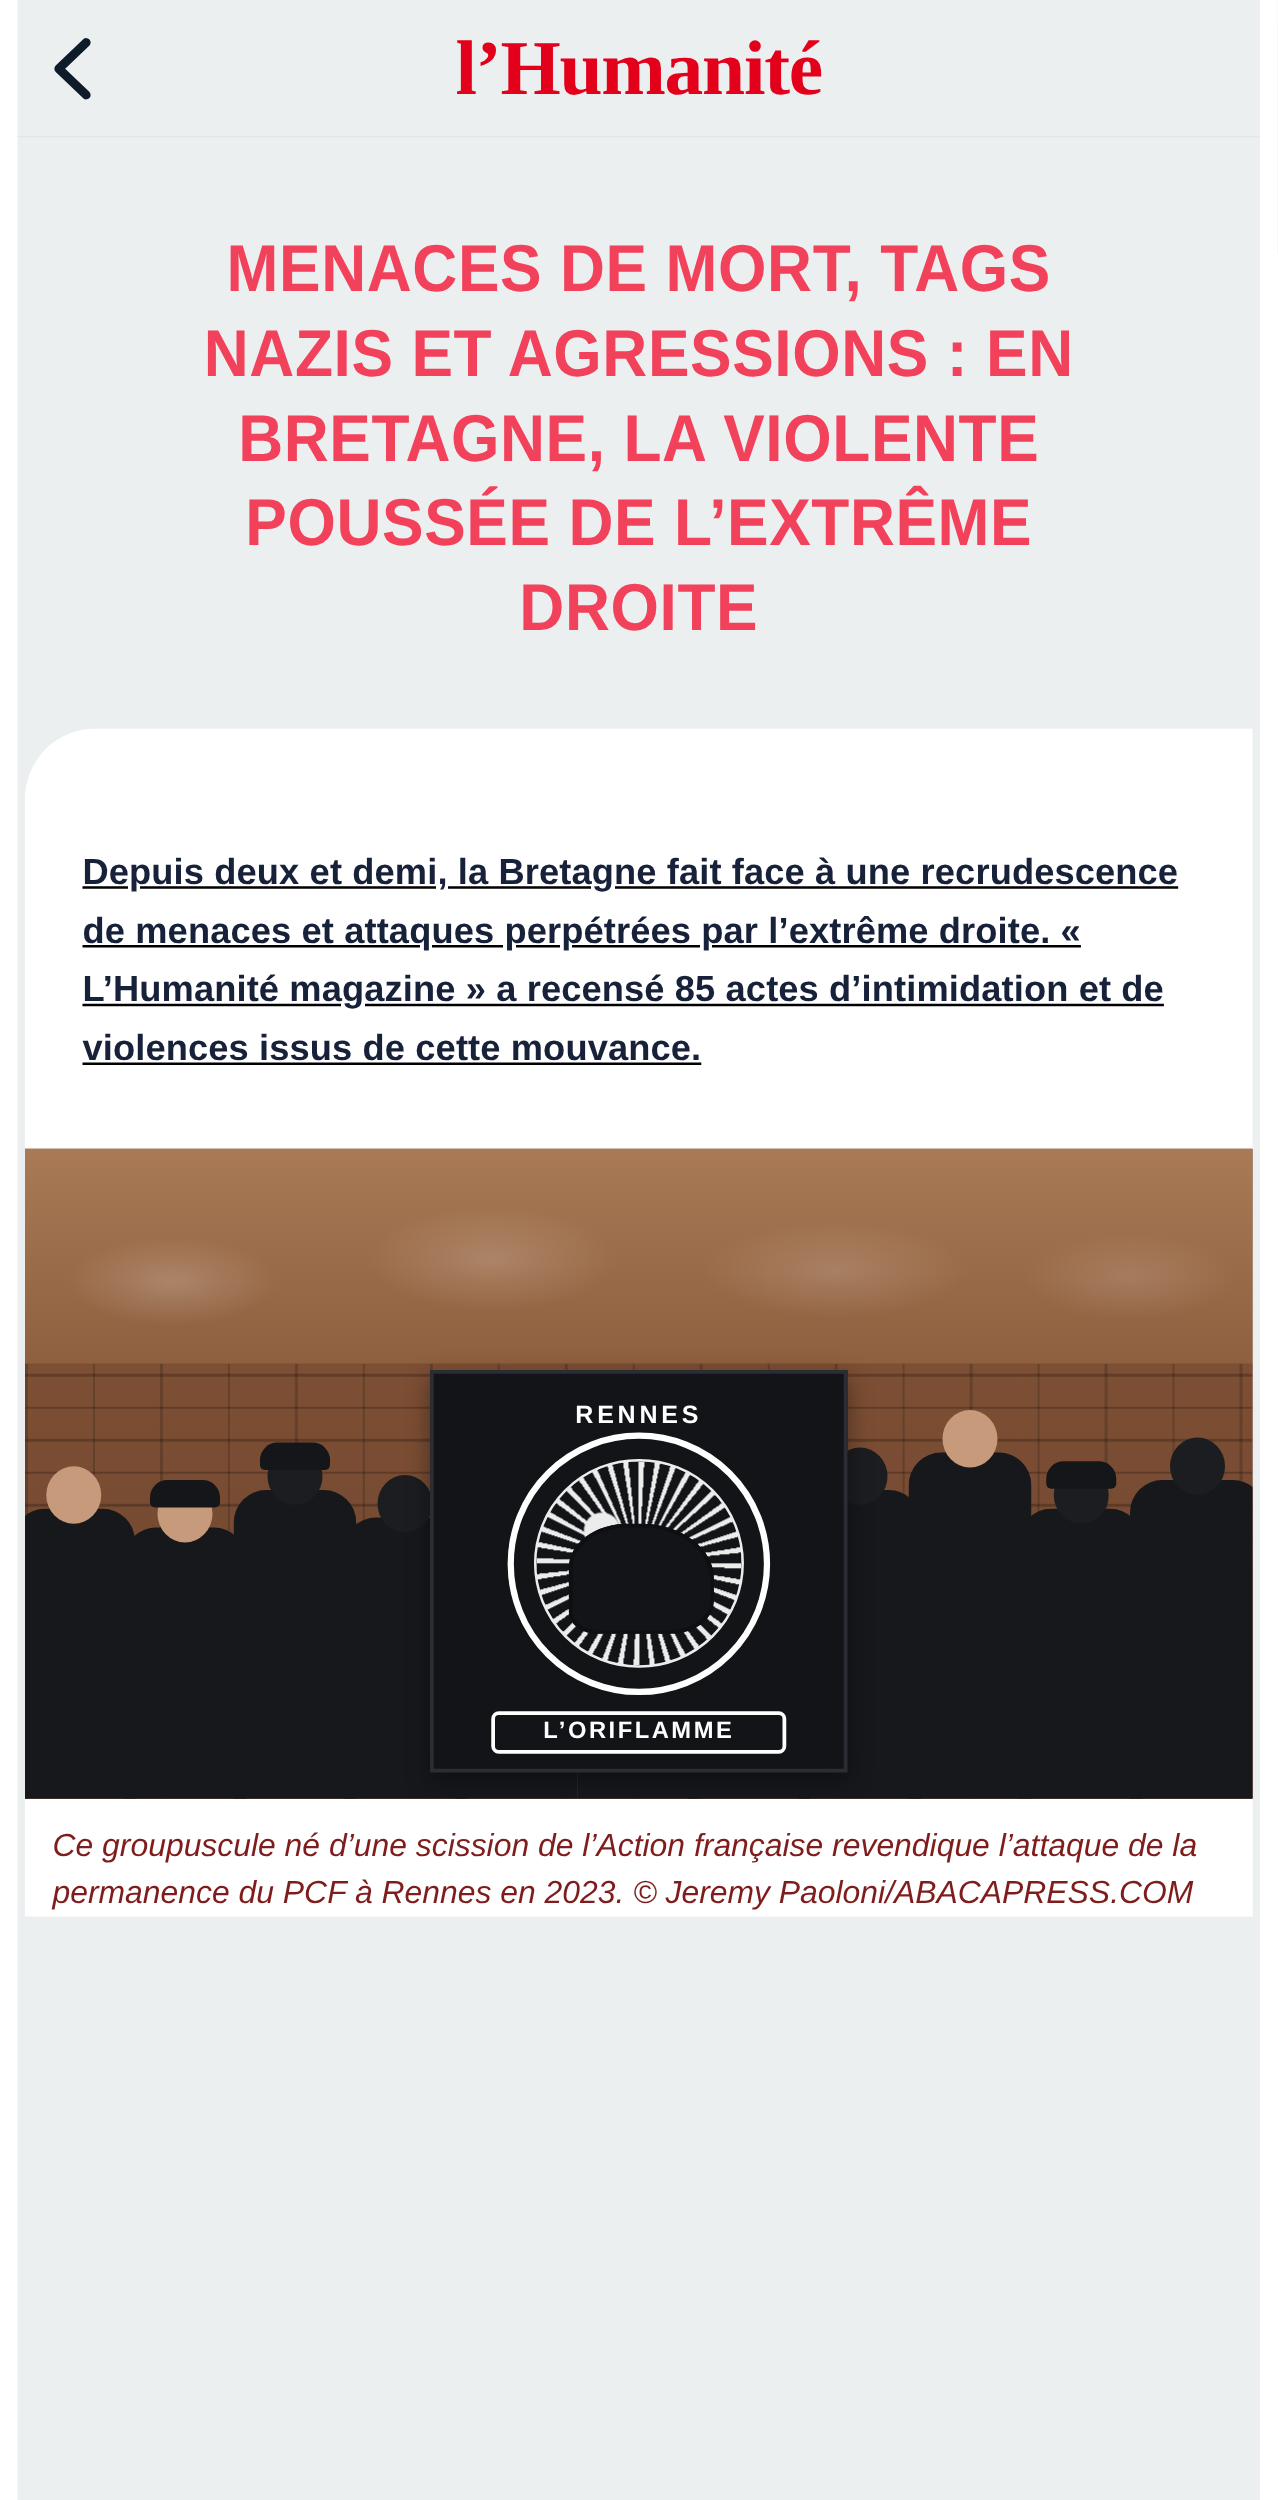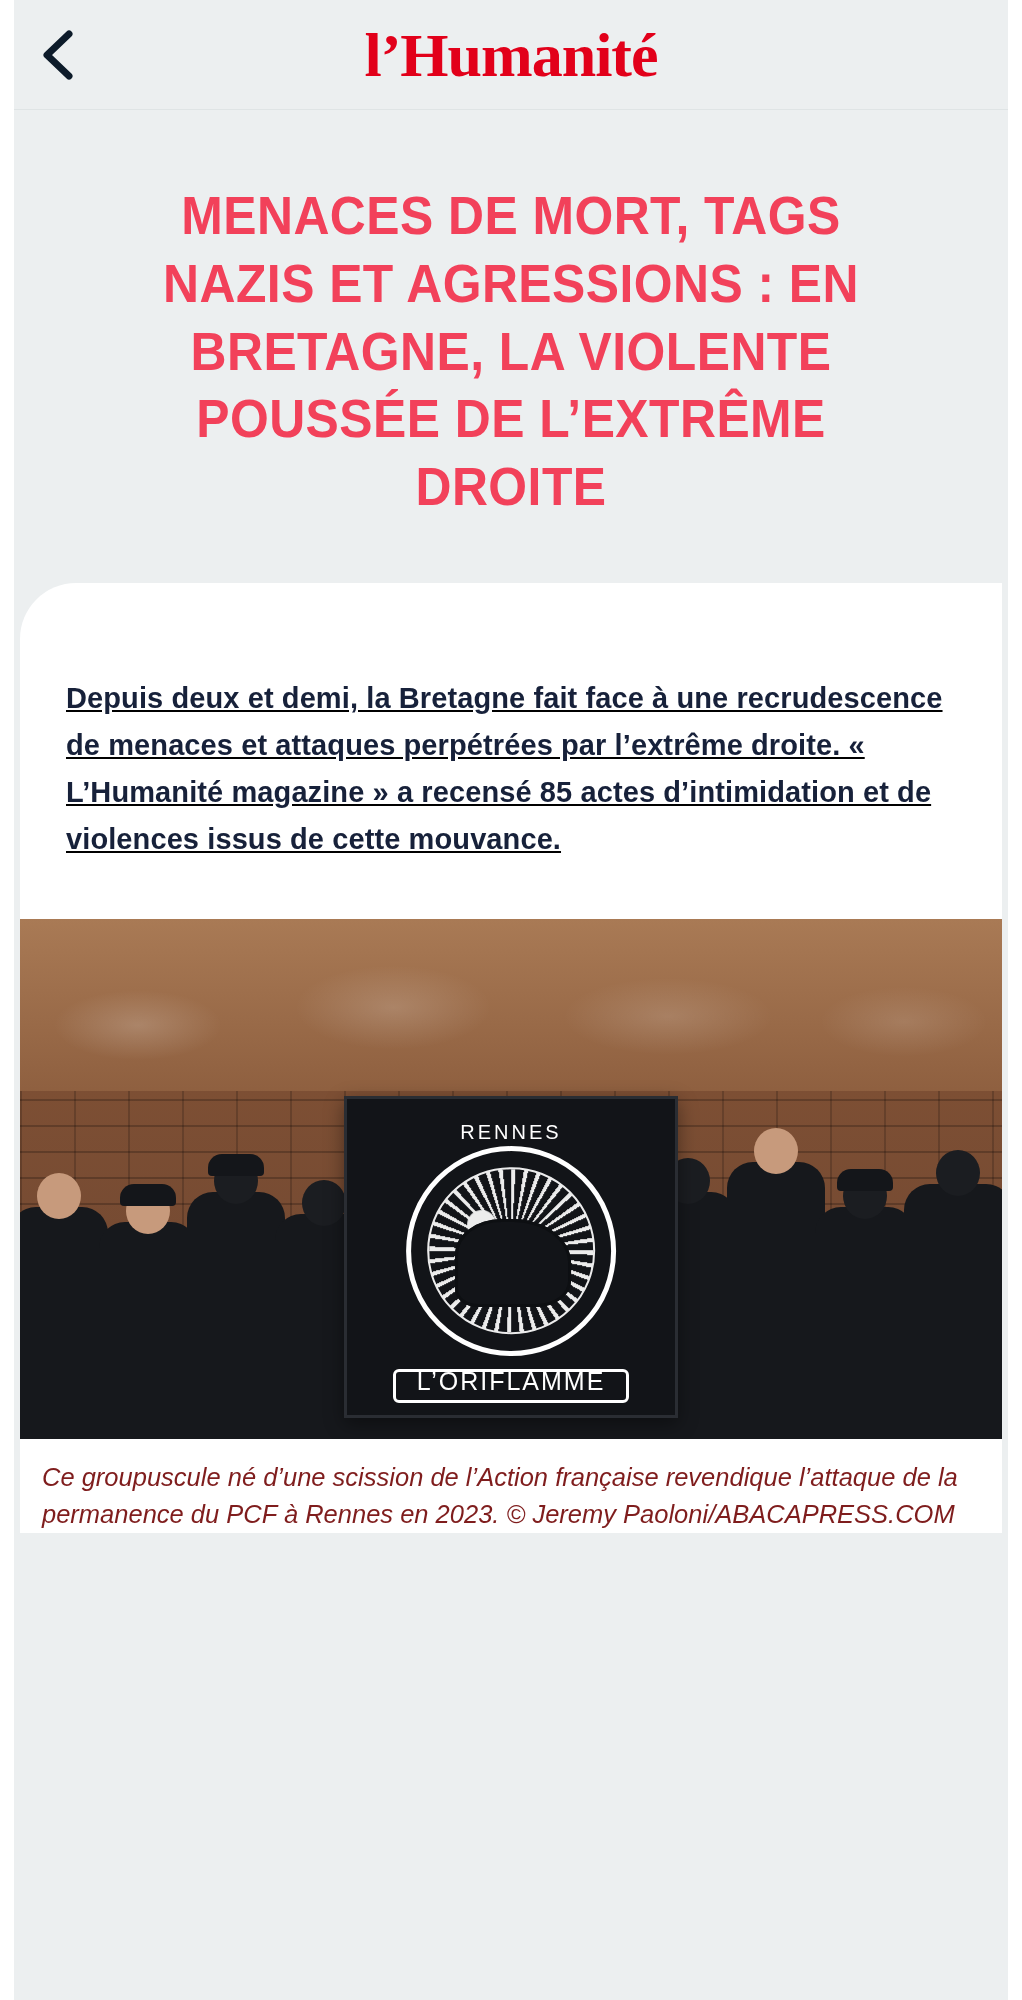--- a/index.html
+++ b/index.html
@@ -217,28 +217,28 @@
     height: 44%;
     background: #121418;
     border-radius: 40% 50% 30% 20%;
     box-shadow: inset 0 0 0 3px #0d0f12;
   }
   .flag .label-top, .flag .label-bottom {
     position: absolute;
     left: 0; right: 0;
     text-align: center;
     color: #ffffff;
-    font-weight: normal;
+    font-weight: bold;
     letter-spacing: 3px;
     font-size: 20px;
   }
   .flag .label-top { top: 7%; }
   .flag .label-bottom {
     bottom: 6%;
-    font-size: 25px;
+    font-size: 19px;
     letter-spacing: 2px;
   }
   .flag .band {
     position: absolute;
     left: 14%;
     right: 14%;
     bottom: 4%;
     height: 34px;
     border: 3px solid #ffffff;
     border-radius: 6px;

